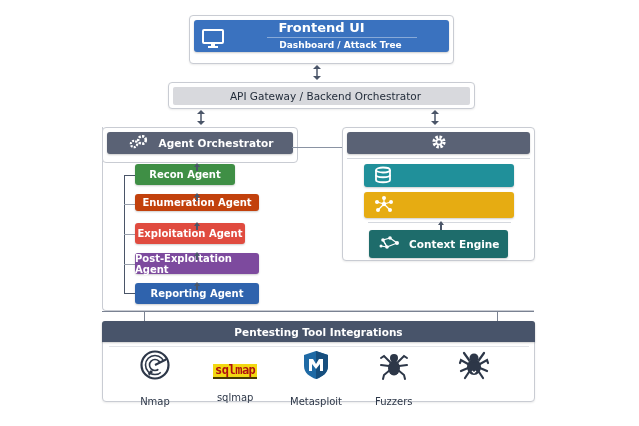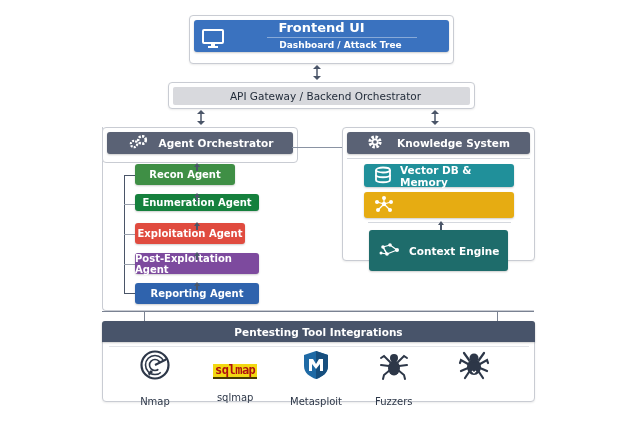--- a/index.html
+++ b/index.html
@@ -78,21 +78,21 @@
 <div class="line" style="left:124px;top:175px;width:1px;height:118px;"></div>
 <div class="line" style="left:124px;top:175px;width:11px;height:1px;"></div>
 <div class="line" style="left:124px;top:204px;width:11px;height:1px;background:#9aa1ad;"></div>
 <div class="line" style="left:124px;top:234px;width:11px;height:1px;background:#9aa1ad;"></div>
 <div class="line" style="left:124px;top:264px;width:11px;height:1px;background:#9aa1ad;"></div>
 <div class="line" style="left:124px;top:293px;width:11px;height:1px;"></div>
 
 <div class="abs bar agent" style="left:135px;top:164px;width:100px;height:21px;background:#3f8f45;">
   <span>Recon Agent</span>
 </div>
-<div class="abs bar agent" style="left:135px;top:194px;width:124px;height:17px;background:#15803d;">
+<div class="abs bar agent" style="left:135px;top:194px;width:124px;height:17px;background:#c2410c;">
   <span>Enumeration Agent</span>
 </div>
 <div class="abs bar agent" style="left:135px;top:223px;width:110px;height:21px;background:#e04b3f;">
   <span>Exploitation Agent</span>
 </div>
 <div class="abs bar agent" style="left:135px;top:253px;width:124px;height:21px;background:#7d4a9e;">
   <span>Post-Exploitation Agent</span>
 </div>
 <div class="abs bar agent" style="left:135px;top:283px;width:124px;height:21px;background:#2f63ad;">
   <span>Reporting Agent</span>
@@ -116,34 +116,32 @@
 
 <div class="abs frame" style="left:342px;top:127px;width:193px;height:134px;">
   <div class="abs bar" style="left:4px;top:4px;width:183px;height:22px;background:#5a6275;font-size:10.5px;gap:14px;">
     <span>
       <svg width="16" height="16" viewBox="0 0 16 16">
           <circle cx="8" cy="8" r="5" fill="none" stroke="#fff" stroke-width="3.2" stroke-dasharray="2.4 1.5"></circle>
           <circle cx="8" cy="8" r="3.5" fill="#fff"></circle>
           <circle cx="8" cy="8" r="1.8" fill="#5a6275"></circle>
         </svg>
     </span>
-    <span>Knowledge System</span>
   </div>
   <div class="abs" style="left:4px;top:30px;width:183px;height:1px;background:#d5d8de;"></div>
 </div>
 
 <div class="abs bar ks" style="left:364px;top:164px;width:150px;height:23px;background:#20909a;">
   <span>
     <svg width="18" height="18" viewBox="0 0 18 18">
         <ellipse cx="9" cy="4" rx="7" ry="2.5" fill="none" stroke="#fff" stroke-width="1.8"></ellipse>
         <path d="M2,4 V14 C2,17 16,17 16,14 V4" fill="none" stroke="#fff" stroke-width="1.8"></path>
         <path d="M2,9 C2,12 16,12 16,9" fill="none" stroke="#fff" stroke-width="1.8"></path>
       </svg>
   </span>
-  <span>Vector DB &amp; Memory</span>
 </div>
 
 <div class="abs bar ks" style="left:364px;top:192px;width:150px;height:26px;background:#e6ac12;">
   <span>
     <svg width="20" height="18" viewBox="0 0 20 18">
         <g stroke="#fff" stroke-width="1.2" fill="none">
           <line x1="10" y1="3" x2="10" y2="9"></line>
           <line x1="3" y1="7" x2="10" y2="9"></line>
           <line x1="17" y1="7" x2="10" y2="9"></line>
           <line x1="4" y1="15" x2="10" y2="9"></line>
@@ -159,21 +157,21 @@
         </g>
       </svg>
   </span>
 </div>
 
 <div class="abs" style="left:368px;top:222px;width:143px;height:1px;background:#d5d8de;"></div>
 <span class="abs" style="left:437px;top:218px;"><svg width="8" height="12">
       <path d="M4,0 L7,4 L5,4 L5,12 L3,12 L3,4 L1,4Z" fill="#4a5568"></path>
     </svg></span>
 
-<div class="abs bar ks" style="left:369px;top:230px;width:139px;height:41px;background:#1e6c6b;">
+<div class="abs bar ks" style="left:369px;top:230px;width:139px;height:28px;background:#1e6c6b;">
   <span>
     <svg width="22" height="16" viewBox="0 0 22 16">
         <g stroke="#fff" stroke-width="1.2" fill="none">
           <line x1="4" y1="5" x2="11" y2="3"></line>
           <line x1="4" y1="5" x2="8" y2="12"></line>
           <line x1="11" y1="3" x2="18" y2="8"></line>
           <line x1="8" y1="12" x2="18" y2="8"></line>
           <line x1="4" y1="5" x2="8" y2="12"></line>
           <line x1="2" y1="11" x2="8" y2="12"></line>
         </g>

